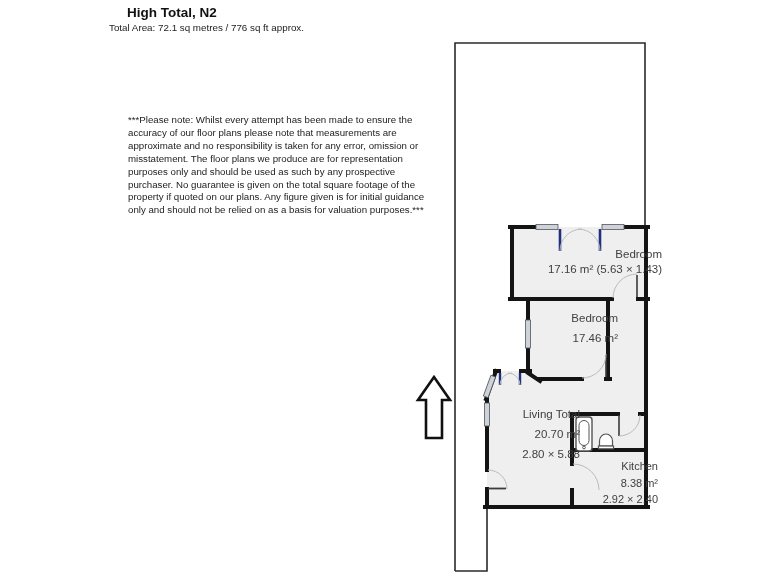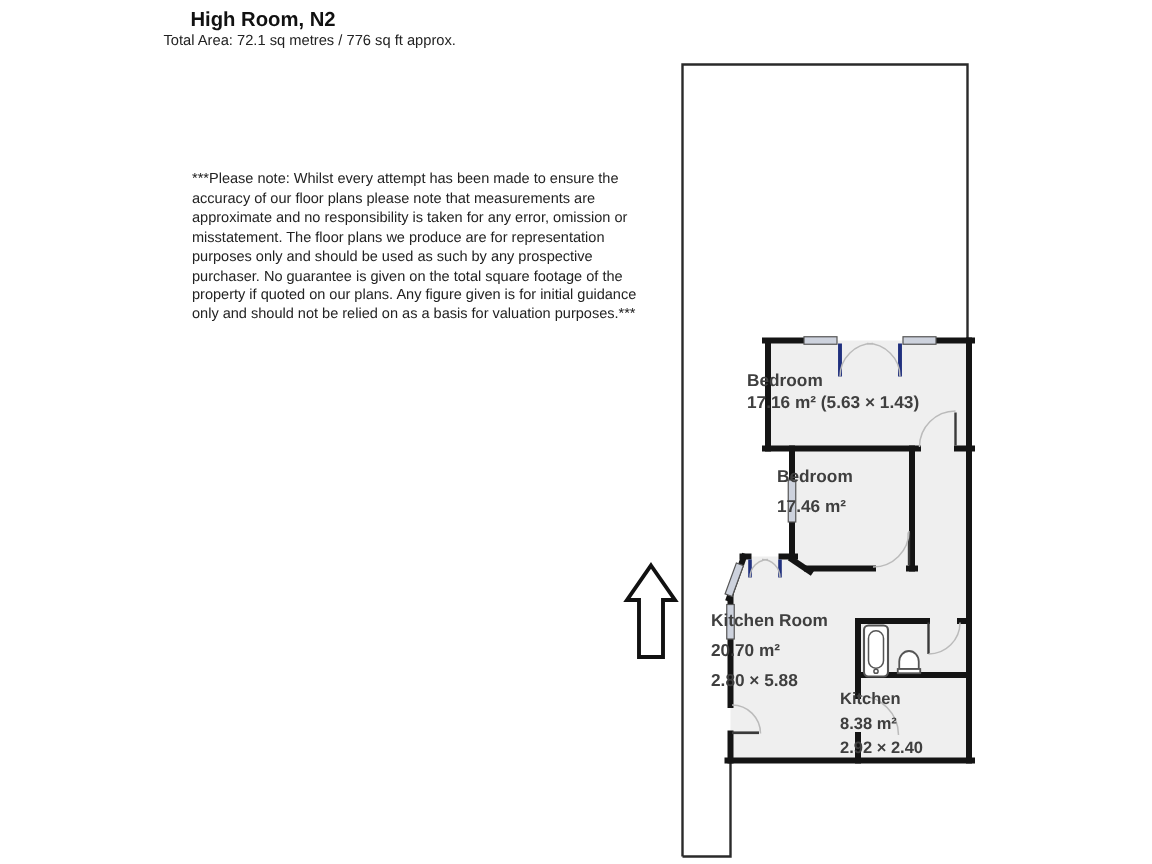--- a/index.html
+++ b/index.html
@@ -5,21 +5,21 @@
   html,body{margin:0;padding:0;background:#fff;}
   #stage{position:relative;width:768px;height:576px;background:#fff;overflow:hidden;
          font-family:"Liberation Sans",sans-serif;color:#1a1a1a;}
   #plan-svg{position:absolute;left:0;top:0;}
   .hdr-title{position:absolute;left:127px;top:5px;font-size:13.5px;font-weight:bold;color:#111;}
   .hdr-sub{position:absolute;left:109px;top:22px;font-size:9.8px;color:#222;}
   .disclaimer{position:absolute;left:128px;top:77px;width:303px;font-size:9.7px;line-height:12.9px;
               color:#222;margin-top:37px;}
   .garden-note{position:absolute;left:352px;top:425px;font-size:9.8px;line-height:18.5px;
                font-style:italic;color:#222;white-space:pre-line;}
-  .room-label{position:absolute;text-align:left;color:#3f3f3f;font-weight:bold;}
+  .room-label{position:absolute;text-align:right;color:#3f3f3f;}
   .rl-b1{left:498px;top:247px;width:164px;font-size:11.5px;line-height:15px;}
   .rl-b2{left:518px;top:308px;width:100px;font-size:11.5px;line-height:20px;}
   .rl-lr{left:474px;top:404px;width:106px;font-size:11.5px;line-height:20px;}
   .rl-kt{left:560px;top:458px;width:98px;font-size:11px;line-height:16.5px;}
 </style>
 </head>
 <body>
 
 <div id="stage">
 
@@ -110,38 +110,38 @@
       <circle cx="584" cy="447.5" r="1.4" stroke-width="1"></circle>
     </g>
     <g fill="#ffffff" stroke="#555">
       <path d="M599.5,446 V441 A6.5,7 0 0 1 612.5,441 V446 Z" stroke-width="1.2"></path>
       <rect x="598.5" y="446" width="15" height="2.8" stroke-width="1.2"></rect>
     </g>
 
     <path d="M434,377 L450,400 L442,400 L442,438 L426,438 L426,400 L418,400 Z" fill="#ffffff" stroke="#111" stroke-width="2.6" stroke-linejoin="miter"></path>
   </svg>
 
-  <div class="hdr-title">High Room, N2</div>
+  <div class="hdr-title">High Total, N2</div>
   <div class="hdr-sub">Total Area: 72.1 sq metres / 776 sq ft approx.</div>
 
   <div class="disclaimer">***Please note: Whilst every attempt has been made to ensure the accuracy of our floor plans please note that measurements are approximate and no responsibility is taken for any error, omission or misstatement. The floor plans we produce are for representation purposes only and should be used as such by any prospective purchaser. No guarantee is given on the total square footage of the property if quoted on our plans. Any figure given is for initial guidance only and should not be relied on as a basis for valuation purposes.***</div>
 
 
   <div class="room-label rl-b1">
     <div>Bedroom</div>
     <div>17.16 m² (5.63 × 1.43)</div>
   </div>
 
   <div class="room-label rl-b2">
     <div>Bedroom</div>
     <div>17.46 m²</div>
   </div>
 
   <div class="room-label rl-lr">
-    <div>Kitchen Room</div>
+    <div>Living Total</div>
     <div>20.70 m²</div>
     <div>2.80 × 5.88</div>
   </div>
 
   <div class="room-label rl-kt">
     <div>Kitchen</div>
     <div>8.38 m²</div>
     <div>2.92 × 2.40</div>
   </div>
 

